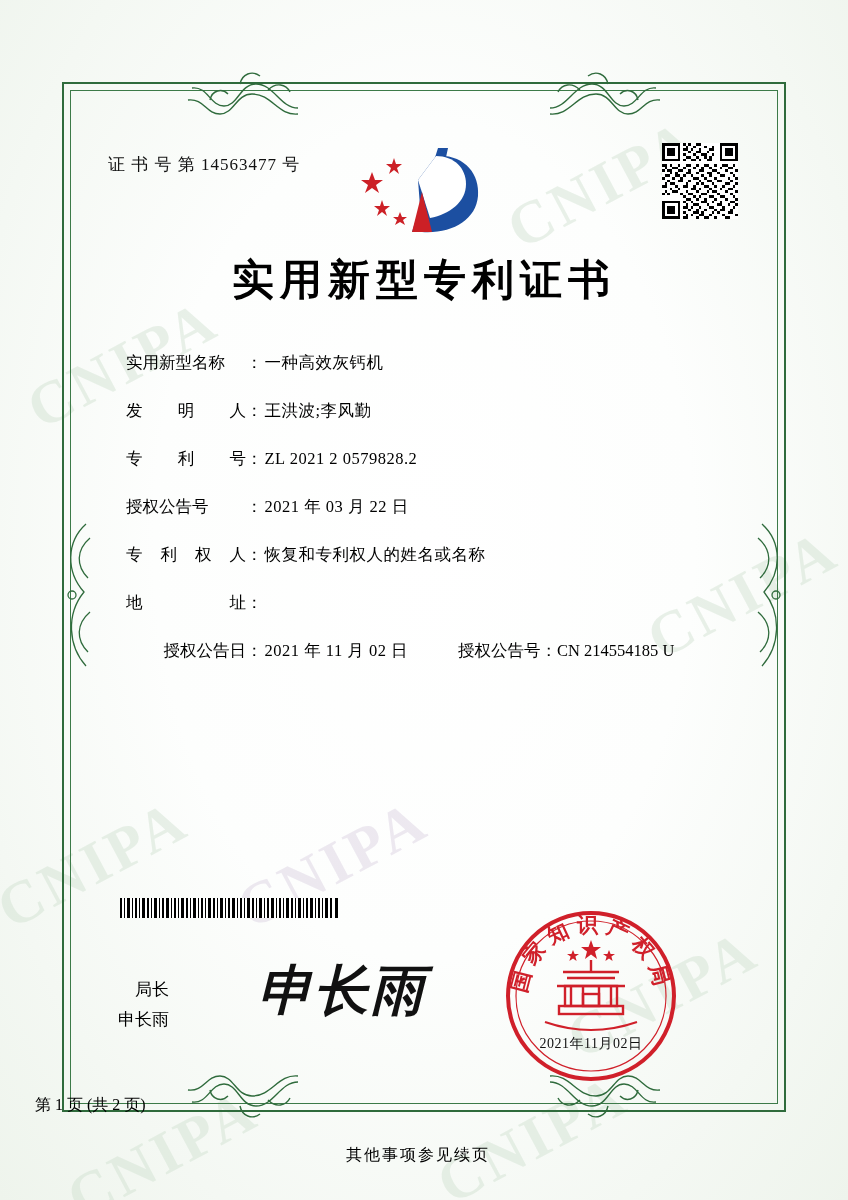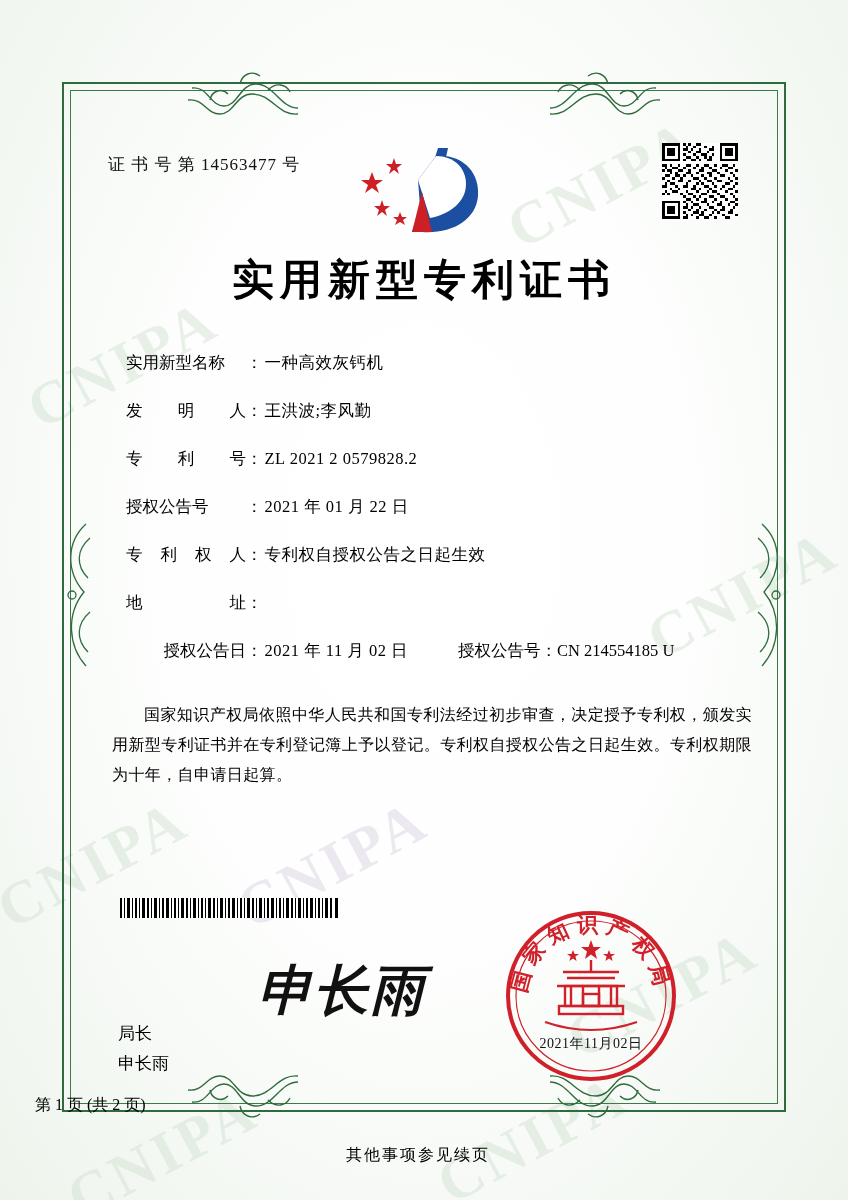--- a/index.html
+++ b/index.html
@@ -154,25 +154,26 @@
   .para2 { top: 790px; text-indent: 32px; }
 
   .barcode {
     position: absolute;
     left: 120px; top: 898px;
     width: 218px; height: 20px;
   }
 
   .sign-label {
     position: absolute;
-    left: 118px; top: 1019px;
+    left: 118px; top: 975px;
     font-family: Liberation Sans, sans-serif;
     font-size: 17px;
     line-height: 30px;
     color: #000;
+    text-align: right;
   }
   .signature {
     position: absolute;
     left: 258px; top: 955px;
     width: 200px; height: 70px;
     font-family: "Liberation Serif", serif;
     font-size: 54px;
     color: #111;
     font-weight: bold;
     font-style: italic;
@@ -519,32 +520,32 @@
         <span>利</span>
         <span>号</span>
       </div>
       <div class="f-colon">：</div>
       <div class="f-value mono">ZL 2021 2 0579828.2</div>
     </div>
 
     <div class="field">
       <div class="f-label">授权公告号</div>
       <div class="f-colon">：</div>
-      <div class="f-value">2021 年 01 月 22 日</div>
+      <div class="f-value">2021 年 03 月 22 日</div>
     </div>
 
     <div class="field">
       <div class="f-label spread">
         <span>专</span>
         <span>利</span>
         <span>权</span>
         <span>人</span>
       </div>
       <div class="f-colon">：</div>
-      <div class="f-value">专利权自授权公告之日起生效</div>
+      <div class="f-value">恢复和专利权人的姓名或名称</div>
     </div>
 
     <div class="field">
       <div class="f-label spread">
         <span>地</span>
         <span>址</span>
       </div>
       <div class="f-colon">：</div>
     </div>
 
@@ -552,21 +553,20 @@
       <div class="f-label">授权公告日</div>
       <div class="f-colon">：</div>
       <div class="f-value">2021 年 11 月 02 日</div>
       <div class="dual-second">
         <span>授权公告号</span><span>：</span><span>CN 214554185 U</span>
       </div>
     </div>
 
   </div>
 
-  <div class="para para1">国家知识产权局依照中华人民共和国专利法经过初步审查，决定授予专利权，颁发实用新型专利证书并在专利登记簿上予以登记。专利权自授权公告之日起生效。专利权期限为十年，自申请日起算。</div>
 
   <svg class="barcode" viewBox="0 0 218 20" shape-rendering="crispEdges">
     <rect width="218" height="20" fill="#fff"></rect>
     <g fill="#000">
       <rect x="0" y="0" width="2" height="20"></rect>
         <rect x="4" y="0" width="1" height="20"></rect>
       <rect x="7" y="0" width="3" height="20"></rect>
         <rect x="12" y="0" width="1" height="20"></rect>
       <rect x="15" y="0" width="2" height="20"></rect>
         <rect x="19" y="0" width="1" height="20"></rect>

